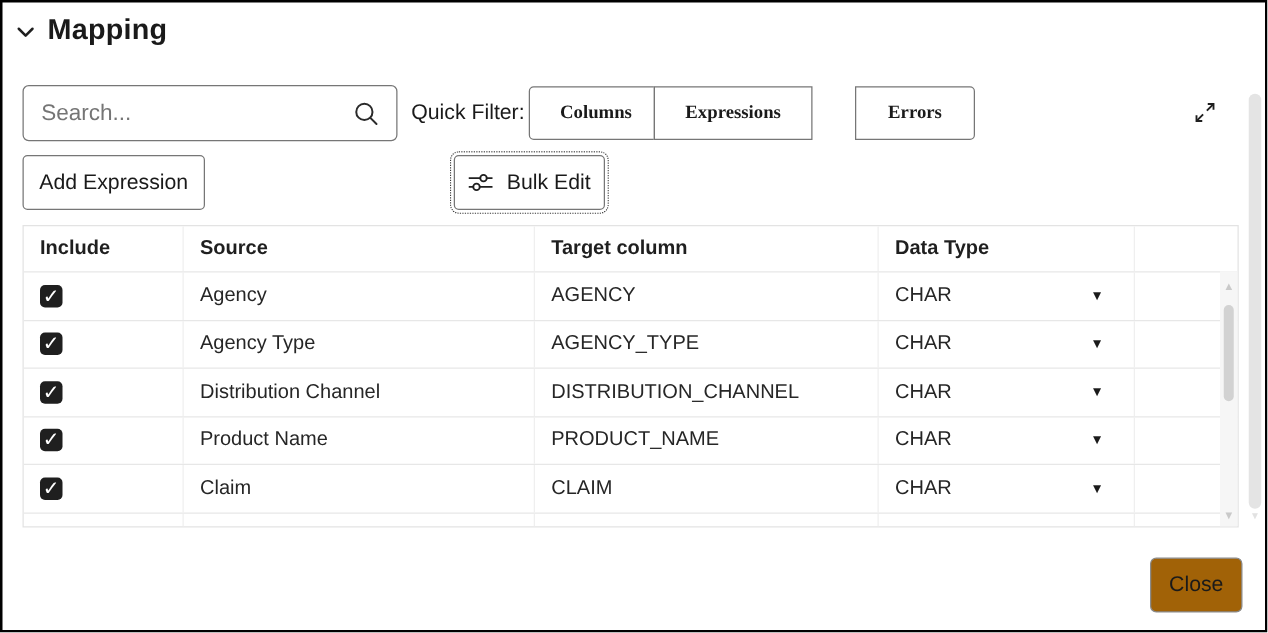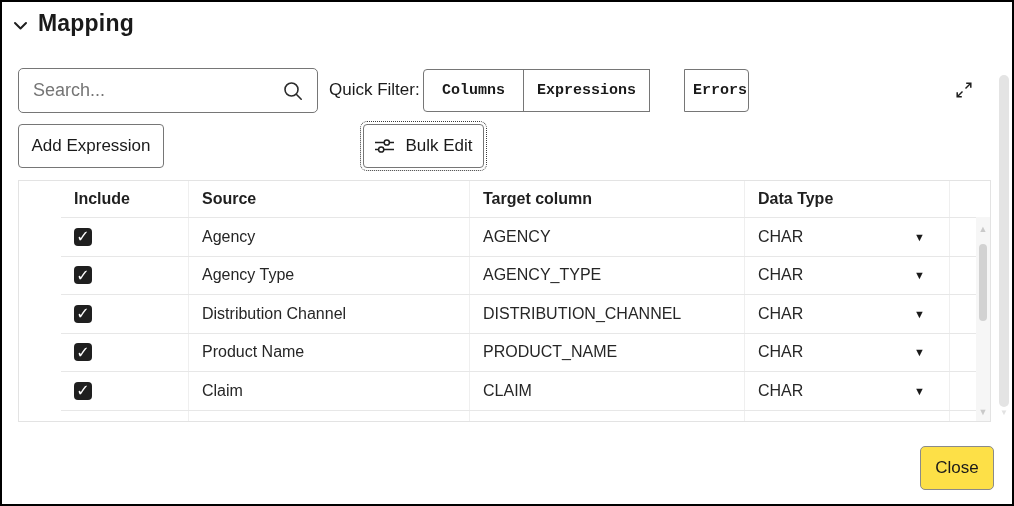--- a/index.html
+++ b/index.html
@@ -46,28 +46,28 @@
     position: absolute; left: 327px; top: 78px;
     font-size: 17px; color: #1a1a1a;
   }
   .filter-group {
     position: absolute; left: 421px; top: 67px; height: 43px;
     display: flex;
   }
   .filter-btn {
     height: 43px;
     border: 1px solid #767676; background: #fff;
-    font-family: Liberation Mono, monospace; font-size: 15px; font-weight: bold;
+    font-family: Liberation Serif, serif; font-size: 15px; font-weight: bold;
     color: #1a1a1a; cursor: pointer;
-    padding: 0 8px;
+    padding: 0 24px;
   }
   .filter-btn + .filter-btn { margin-left: -1px; }
   .filter-btn:first-child { border-radius: 4px 0 0 4px; width: 101px; }
   .filter-btn.mid { width: 127px; }
-  .filter-btn:last-child { border-radius: 0 4px 4px 0; width: 65px; margin-left: 34px; }
+  .filter-btn:last-child { border-radius: 0 4px 4px 0; width: 96px; margin-left: 34px; }
 
   .expand-icon {
     position: absolute; right: 36px; top: 76px;
     width: 24px; height: 24px; cursor: pointer;
     display: inline-flex;
   }
 
   
   .btn {
     position: absolute; top: 122px; height: 44px;
@@ -80,21 +80,21 @@
   .btn-add { left: 16px; width: 146px; }
   .btn-remove { left: 173px; width: 178px; border-color: #d4d4d4; color: #b3b3b3; cursor: default; }
   .btn-bulk { left: 361px; width: 121px; outline: 1px dotted #3a3a3a; outline-offset: 2px; }
   .bulk-icon { display: inline-flex; }
 
   
   .mapping-table {
     position: absolute; left: 16px; top: 178px;
     width: 973px; height: 242px;
     border: 1px solid #e3e3e3;
-    background: #fff; overflow: hidden; padding-left: 42px;
+    background: #fff; overflow: hidden;
   }
   .trow { display: flex; width: 100%; }
   .thead { height: 36px; align-items: center; }
   .tbody-row { height: 38.5px; align-items: center; border-top: 1px solid #e7e7e7; }
   .tbody-row.partial { height: 20px; }
   .tcell {
     height: 100%; display: flex; align-items: center;
     padding-left: 13px; font-size: 16px; color: #262626;
     border-right: 1px solid #efefef; overflow: hidden; white-space: nowrap;
   }
@@ -140,21 +140,21 @@
   .page-scroll-down {
     position: absolute; right: 3px; top: 406px; width: 10px;
     text-align: center; font-size: 8px; color: #e2e2e2; cursor: pointer;
   }
 
   
   .btn-close {
     position: absolute; right: 18px; bottom: 14px;
     width: 74px; height: 44px;
     border: 1px solid #8a8a8a; border-radius: 5px;
-    background: #fde047; color: #1a1a1a;
+    background: #a16207; color: #1a1a1a;
     font-family: inherit; font-size: 17px; cursor: pointer;
   }
 </style>
 </head>
 <body>
 
 <div id="window">
 
   <div class="panel-header">
     <span class="chev-icon">

